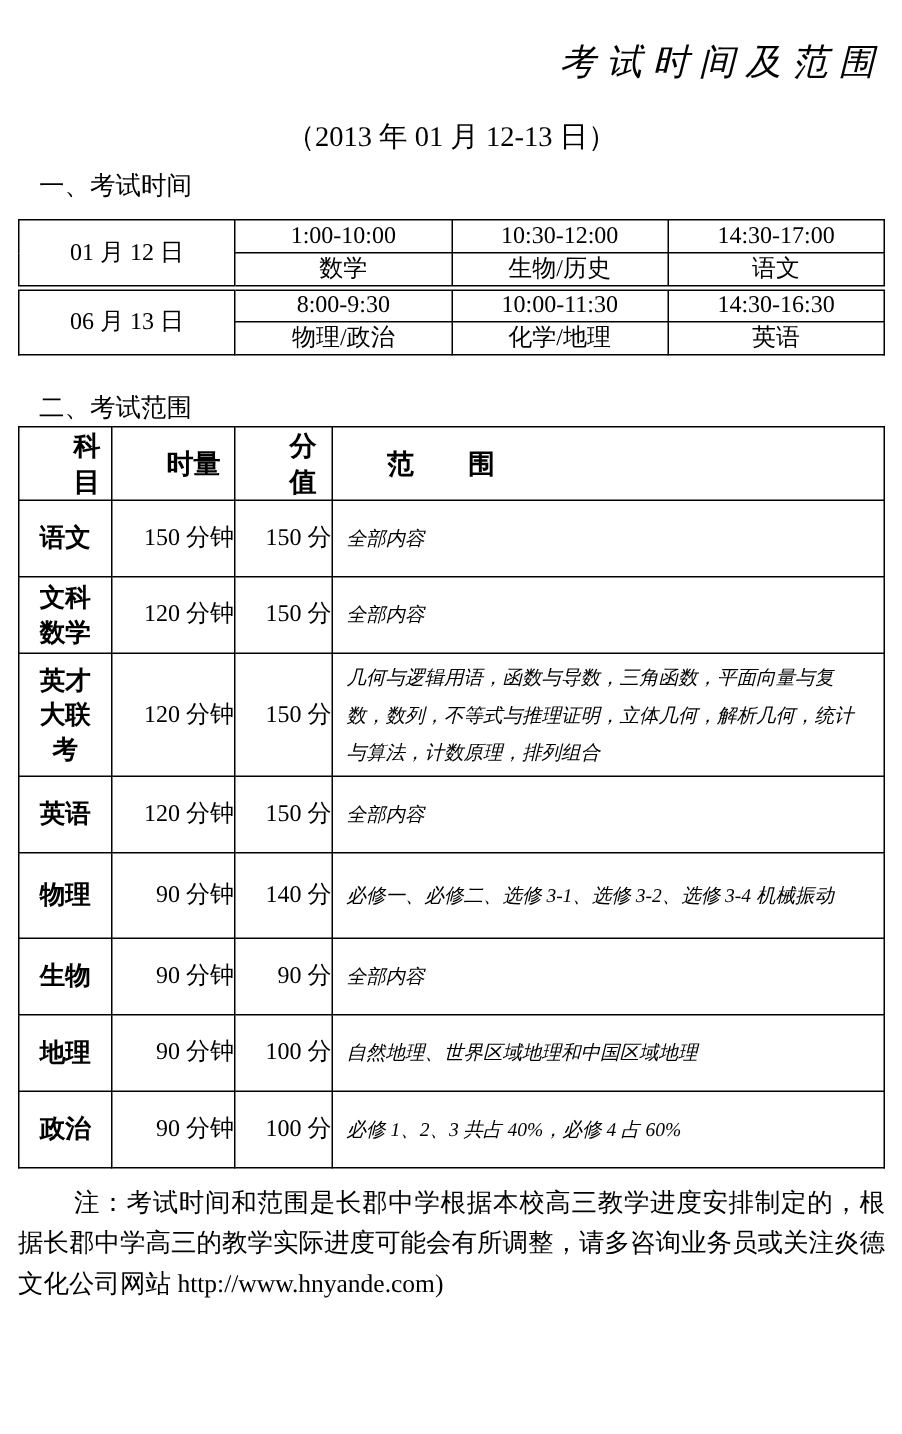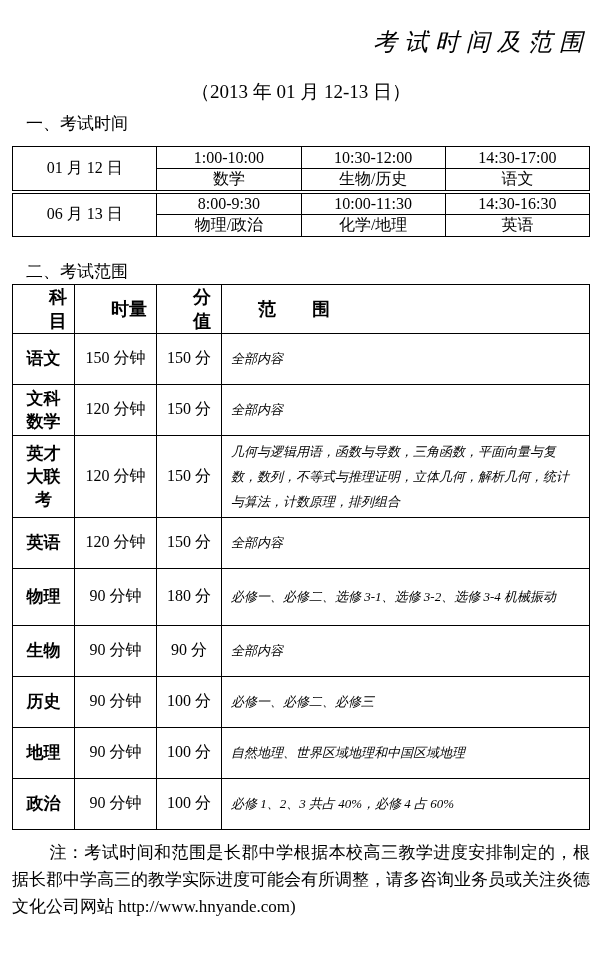--- a/index.html
+++ b/index.html
@@ -44,21 +44,21 @@
   
   .scope-table th, .scope-table td { border:1px solid #000; vertical-align:middle; overflow:hidden; }
   .scope-table th {
     font-family:"Liberation Sans", sans-serif; font-weight:700;
     font-size:18px; height:31px; text-align:left;padding-left:36px;
   }
   td.subject {
     font-family:"Liberation Sans", sans-serif; font-weight:700;
     font-size:17px; text-align:center; line-height:23px; padding:0 8px;
   }
-  td.duration, td.score { font-size:16px; text-align:center; white-space:nowrap; }
+  td.duration, td.score { font-size:16px; text-align:right; white-space:nowrap; }
   td.scope {
     font-size:13px; font-style:italic; text-align:left;
     padding:3px 9px; line-height:25px;
   }
   tr.row { height:51px; }
   tr.row-tall { height:78px; }
   tr.row-med { height:57px; }
 
   .note {
     margin-top:9px; font-size:17px; line-height:27px;
@@ -150,38 +150,32 @@
       <tr class="row">
         <td class="subject">英语</td>
         <td class="duration">120 分钟</td>
         <td class="score">150 分</td>
         <td class="scope">全部内容</td>
       </tr>
 
       <tr class="row-med">
         <td class="subject">物理</td>
         <td class="duration">90 分钟</td>
-        <td class="score">180 分</td>
+        <td class="score">140 分</td>
         <td class="scope">必修一、必修二、选修 3-1、选修 3-2、选修 3-4 机械振动</td>
       </tr>
 
 
       <tr class="row">
         <td class="subject">生物</td>
         <td class="duration">90 分钟</td>
         <td class="score">90 分</td>
         <td class="scope">全部内容</td>
       </tr>
 
-      <tr class="row">
-        <td class="subject">历史</td>
-        <td class="duration">90 分钟</td>
-        <td class="score">100 分</td>
-        <td class="scope">必修一、必修二、必修三</td>
-      </tr>
 
       <tr class="row">
         <td class="subject">地理</td>
         <td class="duration">90 分钟</td>
         <td class="score">100 分</td>
         <td class="scope">自然地理、世界区域地理和中国区域地理</td>
       </tr>
 
       <tr class="row">
         <td class="subject">政治</td>

